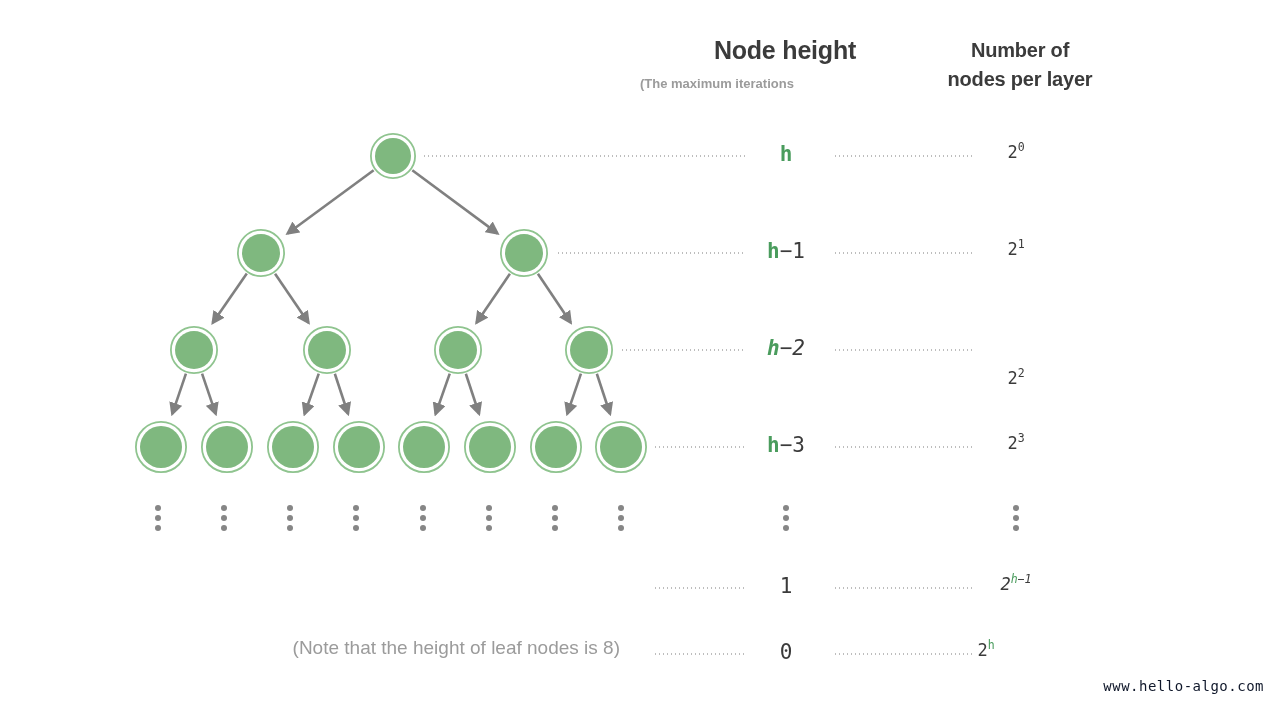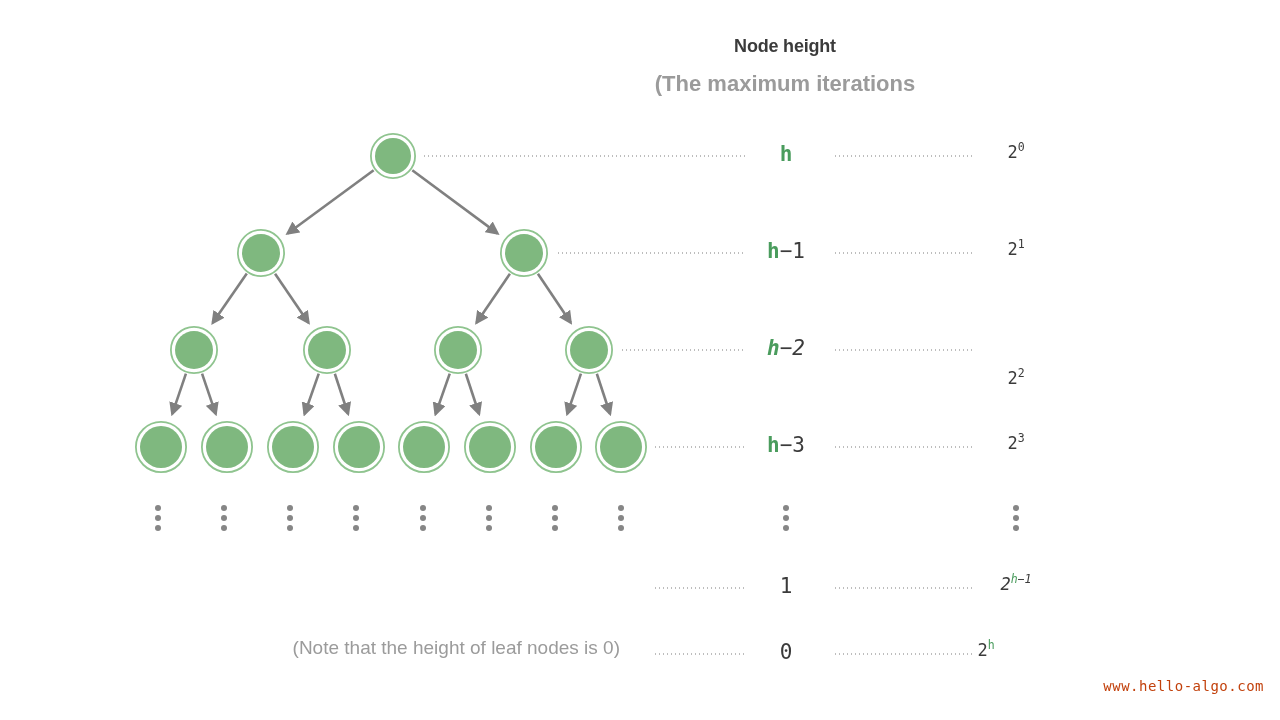--- a/index.html
+++ b/index.html
@@ -34,31 +34,30 @@
     position: absolute;
     text-align: center;
     color: #3b3b3b;
     font-weight: bold;
     letter-spacing: -0.2px;
   }
   #header-node-height {
     left: 640px;
     top: 36px;
     width: 290px;
-    font-size: 18px;
+    font-size: 25px;
   }
   #header-node-height-sub {
     position: absolute;
     left: 640px;
     top: 72px;
     width: 290px;
-    text-align: center;
     color: #9b9b9b;
     font-weight: bold;
-    font-size: 22px;
+    font-size: 13px;
     line-height: 24px;
   }
   #header-count {
     left: 900px;
     top: 36px;
     width: 240px;
     font-size: 20px;
     line-height: 29px;
   }
 
@@ -99,21 +98,21 @@
     top: 637px;
     width: 440px;
     text-align: right;
     color: #9b9b9b;
     font-size: 19px;
   }
   #watermark {
     position: absolute;
     right: 16px;
     top: 678px;
-    color: #c2410c;
+    color: #0f172a;
     font-family: "DejaVu Sans Mono", monospace;
     font-size: 14px;
     letter-spacing: 0.5px;
   }
 
   
   .vdots {
     position: absolute;
     width: 6px;
   }
@@ -201,20 +200,24 @@
         <line x1="835" y1="654" x2="972" y2="654" stroke="#a8a8a8" stroke-width="1.4" stroke-dasharray="1 3" stroke-linecap="butt"></line>
       </g>
   </svg>
 
   <div class="col-header" id="header-node-height">Node height</div>
 
   <div id="header-node-height-sub">
     <div>(The maximum iterations</div>
   </div>
 
+  <div class="col-header" id="header-count">
+    <div>Number of</div>
+    <div>nodes per layer</div>
+  </div>
 
   <div id="value-cells">
       <div class="height-val" style="left: 696px; top: 142px;"><span class="g">h</span></div>
       <div class="count-val" style="left: 926px; top: 142px;"><span class="base">2</span><sup><span class="d">0</span></sup></div>
       <div class="height-val" style="left: 696px; top: 239px;"><span class="g">h</span><span class="d">−1</span></div>
       <div class="count-val" style="left: 926px; top: 239px;"><span class="base">2</span><sup><span class="d">1</span></sup></div>
       <div class="height-val" style="left: 696px; top: 336px; font-style: italic;"><span class="g">h</span><span class="d">−2</span></div>
       <div class="count-val" style="left: 926px; top: 336px; margin-top: 32px;"><span class="base">2</span><sup><span class="d">2</span></sup></div>
       <div class="height-val" style="left: 696px; top: 433px;"><span class="g">h</span><span class="d">−3</span></div>
       <div class="count-val" style="left: 926px; top: 433px;"><span class="base">2</span><sup><span class="d">3</span></sup></div>
@@ -270,16 +273,16 @@
         <i></i>
         <i></i>
       </div>
       <div class="vdots" style="left: 1013px; top: 505px;">
         <i></i>
         <i></i>
         <i></i>
       </div>
     </div>
 
-  <div id="leaf-note">(Note that the height of leaf nodes is 0)</div>
+  <div id="leaf-note">(Note that the height of leaf nodes is 8)</div>
   <div id="watermark">www.hello-algo.com</div>
 
 </div>
 
 </body></html>

